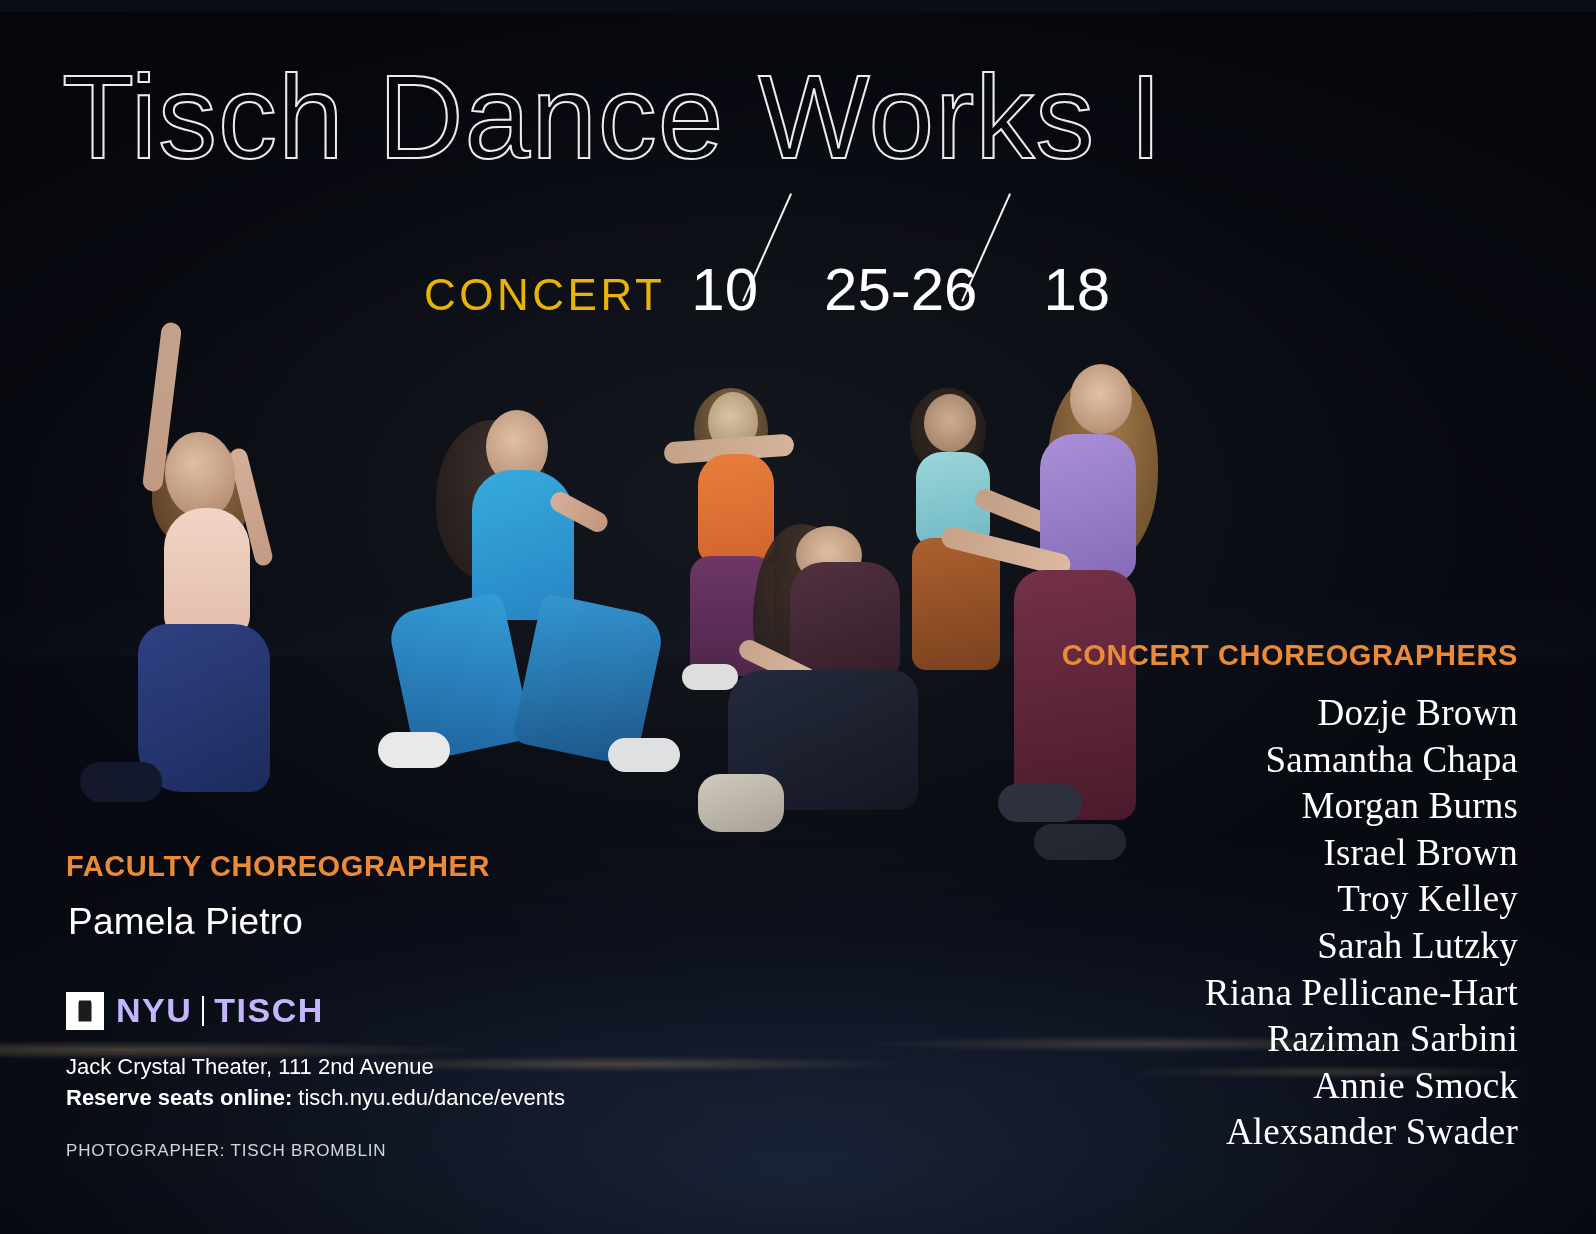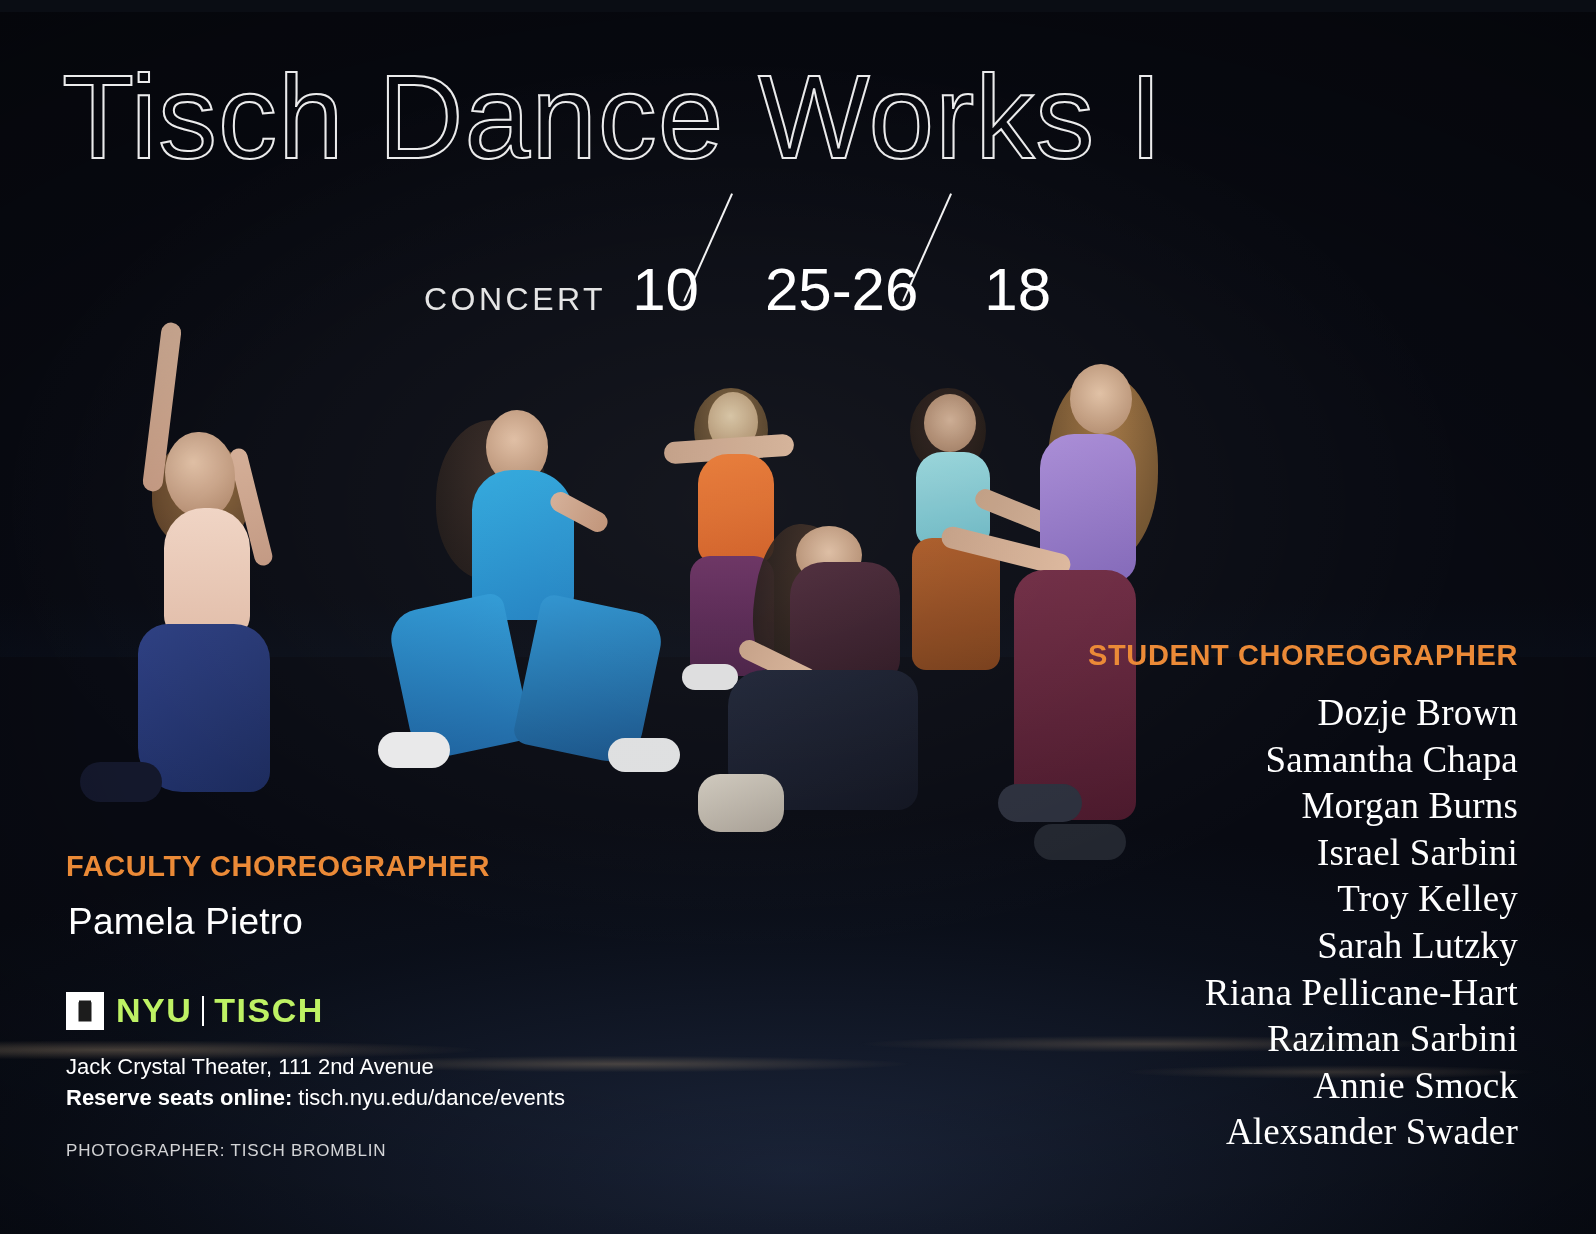--- a/index.html
+++ b/index.html
@@ -69,22 +69,22 @@
     -webkit-text-stroke: 2px rgba(255,255,255,0.92);
     text-stroke: 2px rgba(255,255,255,0.92);
     white-space: nowrap;
   }
   .concert-row {
     position: absolute; left: 424px; top: 186px;
     display: flex; align-items: baseline; color: #ffffff;
     white-space: nowrap;
   }
   .concert-word {
-    font-size: 32px; letter-spacing: 3.5px; font-weight: 400;
-    padding-bottom: 6px; color: #e5e5e5;
+    font-size: 44px; letter-spacing: 3.5px; font-weight: 400;
+    padding-bottom: 6px; color: #eab308;
   }
   .date-num {
     font-size: 60px; font-weight: 300; letter-spacing: 0px; color: #ffffff;
     line-height: 0.95;
   }
   .slash {
     display: inline-block;
     width: 58px; height: 112px;
     margin: 0 4px;
     position: relative;
@@ -138,21 +138,21 @@
   .logo-mark::after {
     content: "";
     position: absolute; left: 50%; top: 50%;
     transform: translate(-50%,-50%);
     width: 13px; height: 21px;
     background:
       radial-gradient(ellipse 7px 8px at 50% 22%, #1c1c1c 0 98%, transparent 100%),
       linear-gradient(to bottom, transparent 38%, #1c1c1c 38%, #1c1c1c 100%);
   }
   .logo-text {
-    color: #bef264; font-size: 34px; font-weight: bold; letter-spacing: 1.5px;
+    color: #c4b5fd; font-size: 34px; font-weight: bold; letter-spacing: 1.5px;
     display: flex; align-items: center; gap: 10px; white-space: nowrap;
   }
   .logo-bar { display: inline-block; width: 2px; height: 30px; background: #ffffff; }
 
   .details {
     position: absolute; left: 66px; top: 1039px;
     color: #ffffff;
   }
   .details .line {
     font-size: 22px; line-height: 1.42; font-weight: 400; white-space: nowrap;
@@ -236,26 +236,26 @@
 
   <div class="concert-row">
     <span class="concert-word">CONCERT</span>
     <span class="date-num" style="margin-left:26px;">10</span>
     <span class="slash"></span>
     <span class="date-num">25-26</span>
     <span class="slash"></span>
     <span class="date-num">18</span>
   </div>
 
-  <div class="section-head" id="student-head">STUDENT CHOREOGRAPHER</div>
+  <div class="section-head" id="student-head">CONCERT CHOREOGRAPHERS</div>
   <div class="names">
     <div class="nm">Dozje Brown</div>
     <div class="nm">Samantha Chapa</div>
     <div class="nm">Morgan Burns</div>
-    <div class="nm">Israel Sarbini</div>
+    <div class="nm">Israel Brown</div>
     <div class="nm">Troy Kelley</div>
     <div class="nm">Sarah Lutzky</div>
     <div class="nm">Riana Pellicane-Hart</div>
     <div class="nm">Raziman Sarbini</div>
     <div class="nm">Annie Smock</div>
     <div class="nm">Alexsander Swader</div>
   </div>
 
   <div class="section-head" id="faculty-head">FACULTY CHOREOGRAPHER</div>
   <div class="faculty-name">Pamela Pietro</div>

